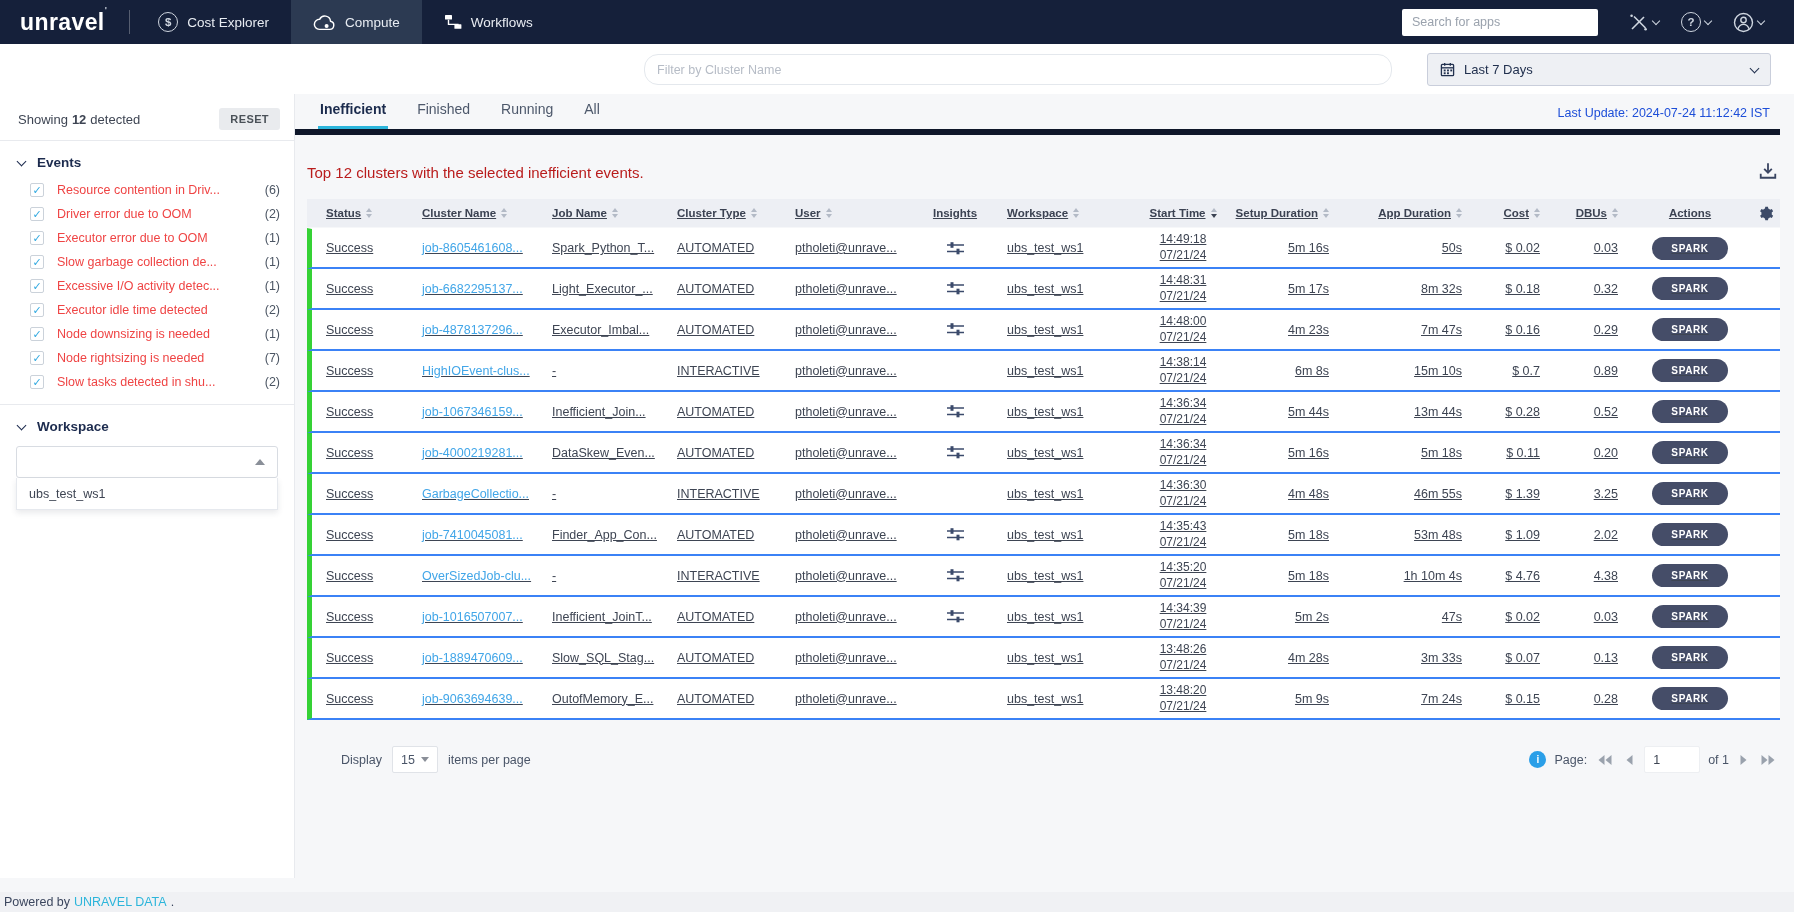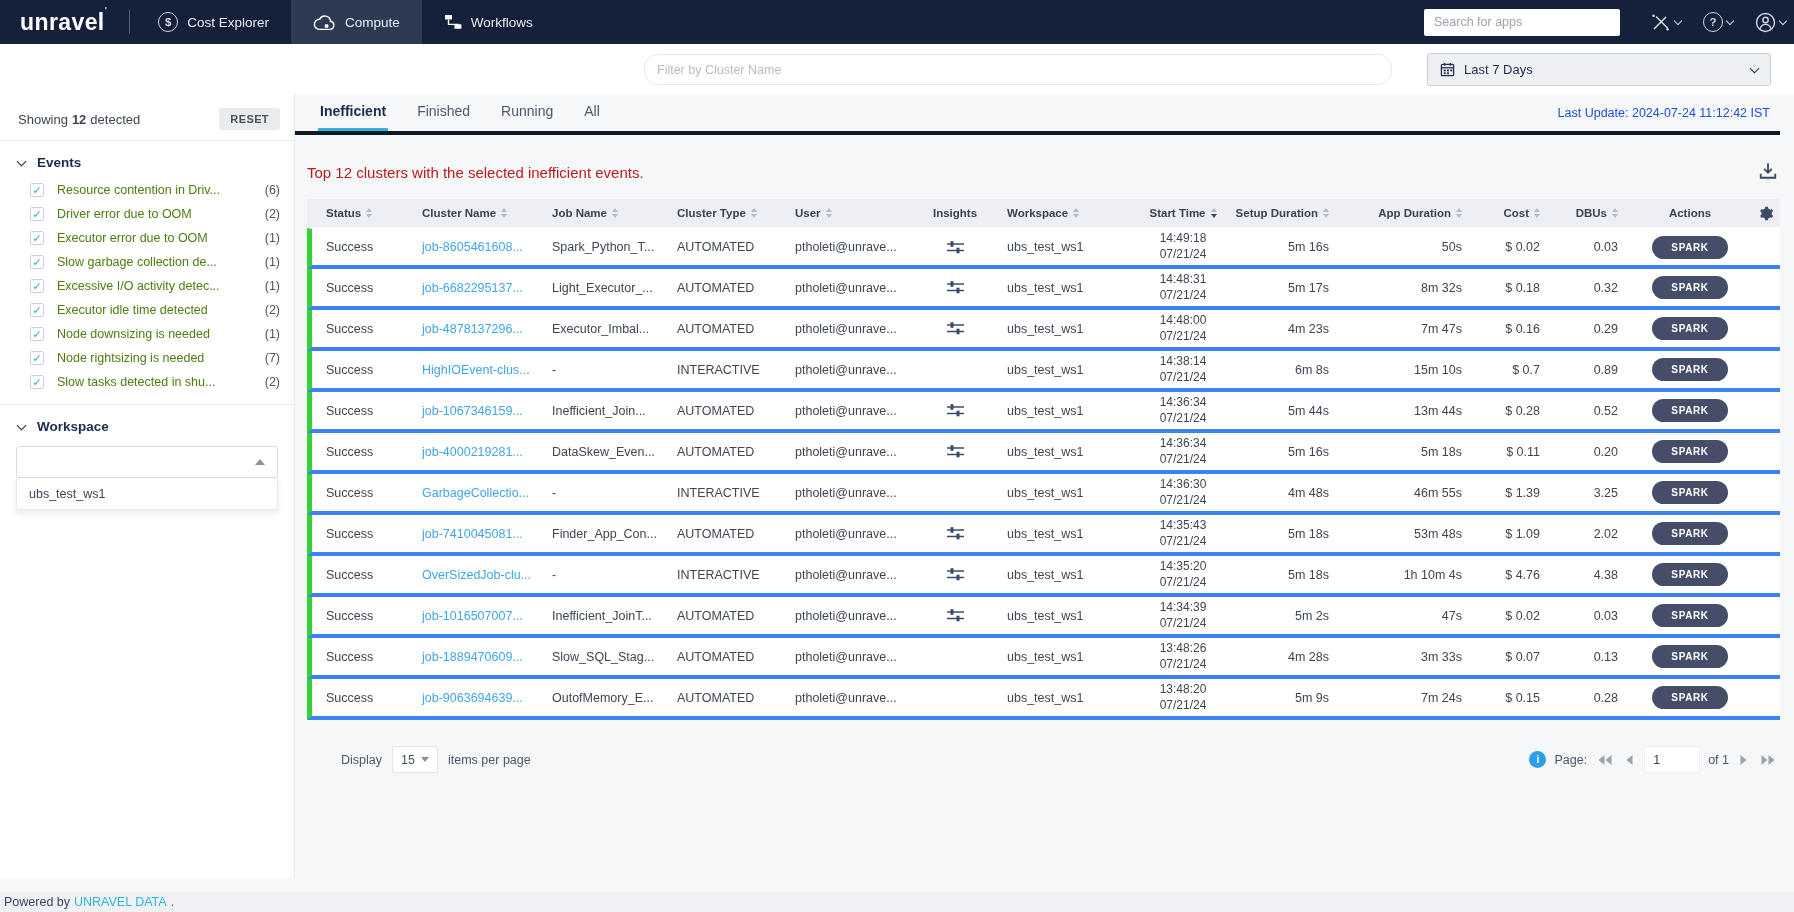--- a/index.html
+++ b/index.html
@@ -10,21 +10,21 @@
   }
 
   
   .topnav { height:44px; background:#15203A; display:flex; align-items:center; color:#E8ECF2; }
   .logo { font-size:23px; font-weight:bold; color:#fff; letter-spacing:.4px; padding:0 22px 0 20px; position:relative; }
   .logo sup { font-size:9px; position:relative; top:-8px; color:#cfd6e0; }
   .nav-divider { width:1px; height:24px; background:rgba(255,255,255,.28); margin-right:6px; }
   .nav-item { height:44px; display:flex; align-items:center; gap:9px; padding:0 22px; font-size:13.5px; color:#E8ECF2; cursor:pointer; }
   .nav-item.active { background:#2C3A52; }
   .circle-glyph { width:20px; height:20px; border:1.5px solid #cfd6e0; border-radius:50%; display:flex; align-items:center; justify-content:center; font-size:11.5px; font-weight:bold; color:#cfd6e0; }
-  .nav-right { margin-left:auto; display:flex; align-items:center; gap:6px; }
+  .nav-right { margin-left:auto; display:flex; align-items:center; gap:6px; padding-right:22px; }
   .nav-search { width:196px; height:27px; border:none; border-radius:2px; padding:0 10px; font-size:12.5px; font-family:inherit; color:#333; background:#fff; margin-right:16px; }
   .nav-search::placeholder { color:#9aa2ad; }
   .icon-group { display:flex; align-items:center; gap:4px; padding:0 8px; cursor:pointer; }
   .chev { width:6px; height:6px; border-right:1.5px solid #cfd6e0; border-bottom:1.5px solid #cfd6e0; transform:rotate(45deg); display:inline-block; margin-top:-3px; }
 
   
   .filterbar { position:relative; height:50px; background:#fff; }
   .cluster-input { position:absolute; left:644px; top:10px; width:748px; height:31px; border:1px solid #E4E8ED; border-radius:14px; padding:0 12px; font-size:12.5px; font-family:inherit; color:#333; }
   .cluster-input::placeholder { color:#B6BCC6; }
   .datepicker { position:absolute; right:23px; top:9px; width:344px; height:33px; background:#EEF0F4; border:1px solid #C9CEDB; border-radius:3px; display:flex; align-items:center; gap:9px; padding:0 12px; font-size:13px; color:#22314F; cursor:pointer; }
@@ -37,45 +37,45 @@
 
   
   .showing-row { display:flex; align-items:center; padding:6px 14px 10px 18px; font-size:13px; color:#3E4553; border-bottom:1px solid #E8EAEE; }
   .showing-row b { margin:0 4px; }
   .reset-btn { margin-left:auto; background:#E9EBEE; border:none; border-radius:3px; font-size:11px; font-weight:bold; color:#4A5158; letter-spacing:.4px; padding:5px 11px; cursor:pointer; font-family:inherit; }
   .section-head { display:flex; align-items:center; gap:12px; padding:14px 14px 8px 18px; font-size:13.5px; font-weight:bold; color:#1C2B4E; cursor:pointer; }
   .section-head .chev { border-color:#1C2B4E; width:7px; height:7px; }
   .events-list { padding-bottom:10px; border-bottom:1px solid #E8EAEE; }
   .event-row { display:flex; align-items:center; gap:13px; padding:5px 14px 5px 30px; cursor:pointer; }
   .checkbox { width:14px; height:14px; border:1px solid #CBD2DA; border-radius:2px; background:#fff; color:#2FA8E0; font-size:11px; font-weight:bold; display:flex; align-items:center; justify-content:center; line-height:1; flex-shrink:0; }
-  .event-label { flex:1; font-size:12.5px; color:#4d7c0f; white-space:nowrap; overflow:hidden; }
+  .event-label { flex:1; font-size:12.5px; color:#ef4444; white-space:nowrap; overflow:hidden; }
   .event-count { font-size:12.5px; color:#4B5563; }
   .ws-dropdown { margin:4px 16px 0 16px; height:32px; border:1px solid #D8DCE2; border-radius:3px; background:#fff; display:flex; align-items:center; justify-content:flex-end; padding:0 12px; cursor:pointer; }
   .tri-up { width:0; height:0; border-left:5px solid transparent; border-right:5px solid transparent; border-bottom:6px solid #8A8F98; }
   .ws-options { margin:0 16px; background:#fff; border:1px solid #E6E9EE; border-top:none; box-shadow:0 3px 6px rgba(40,50,70,.10); }
   .ws-option { height:31px; display:flex; align-items:center; padding-left:12px; font-size:12.5px; color:#3E4553; cursor:pointer; }
 
   
-  .tabs-row { display:flex; align-items:flex-end; padding:0 14px 0 23px; height:41px; border-bottom:4px solid #0f172a; margin-right:14px; position:relative; }
+  .tabs-row { display:flex; align-items:flex-end; padding:0 14px 0 23px; height:41px; border-bottom:6px solid #0f172a; margin-right:14px; position:relative; }
   .tab { margin-right:27px; padding:10px 2px 9px 2px; font-size:14px; color:#4D586B; cursor:pointer; border-bottom:3px solid transparent; }
   .tab.active { color:#1B2B4D; font-weight:bold; border-bottom-color:#2CB5DB; }
   .last-update { position:absolute; right:10px; top:12px; font-size:12.5px; color:#1d4ed8; }
 
   
   .title-row { display:flex; align-items:center; padding:24px 14px 14px 12px; }
   .page-title { font-size:15px; color:#b91c1c; }
   .dl-btn { margin-left:auto; background:none; border:none; cursor:pointer; padding:2px; }
 
   
-  .table-wrap { margin:0 14px 16px 12px; }
+  .table-wrap { margin:0 14px 16px 12px;text-decoration:underline; }
   .tgrid { display:grid; grid-template-columns:98px 130px 125px 118px 132px 80px 140px 96px 110px 133px 78px 78px 120px 30px; }
   .tgrid > * { display:flex; align-items:center; min-width:0; }
   .thead { background:#EDEFF4; height:28px; padding-left:5px; }
   .th { font-size:11.5px; font-weight:bold; color:#3B4252; gap:5px; white-space:nowrap; }
-  .trow { background:#fff; height:41px; border-left:5px solid #35D235; border-bottom:4px solid #3b82f6; font-size:12.5px; color:#3E4553; }
+  .trow { background:#fff; height:41px; border-left:5px solid #35D235; border-bottom:2px solid #3b82f6; font-size:12.5px; color:#3E4553; }
   .tbody .trow:first-child { border-top:1px solid #fff; margin-top:1px; }
   .tgrid > *:nth-child(1) { padding-left:14px; }
   .tgrid > *:nth-child(2), .tgrid > *:nth-child(3), .tgrid > *:nth-child(4),
   .tgrid > *:nth-child(5), .tgrid > *:nth-child(7) { padding-left:12px; }
   .tgrid > *:nth-child(6), .tgrid > *:nth-child(13), .tgrid > *:nth-child(14) { justify-content:center; }
   .tgrid > *:nth-child(8) { justify-content:center; text-align:center; }
   .tgrid > *:nth-child(9), .tgrid > *:nth-child(10), .tgrid > *:nth-child(11),
   .tgrid > *:nth-child(12) { justify-content:flex-end; padding-right:12px; }
   .trow > *:nth-child(8) { flex-direction:column; line-height:1.3; font-size:12px; }
   .cell-ellip { white-space:nowrap; overflow:hidden; text-overflow:clip; }

